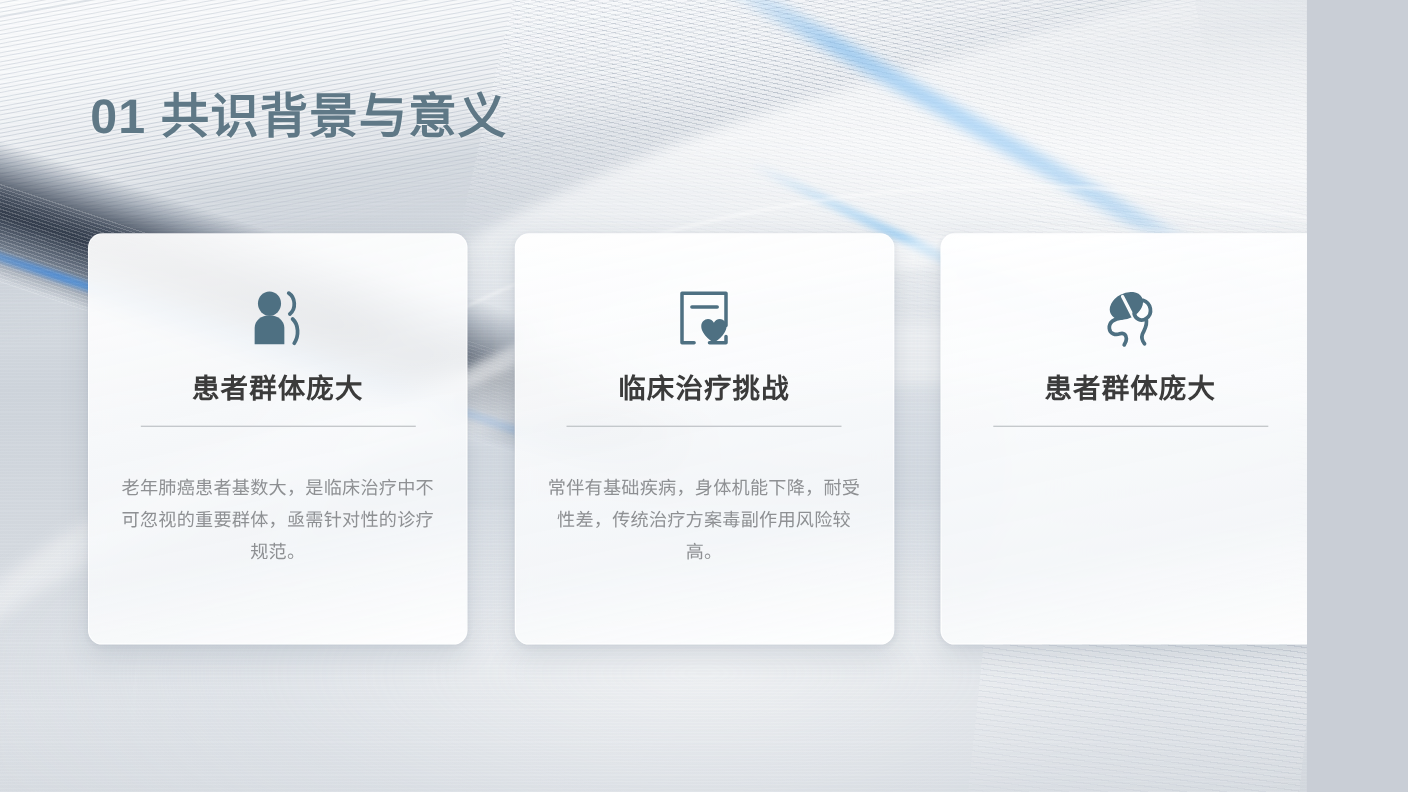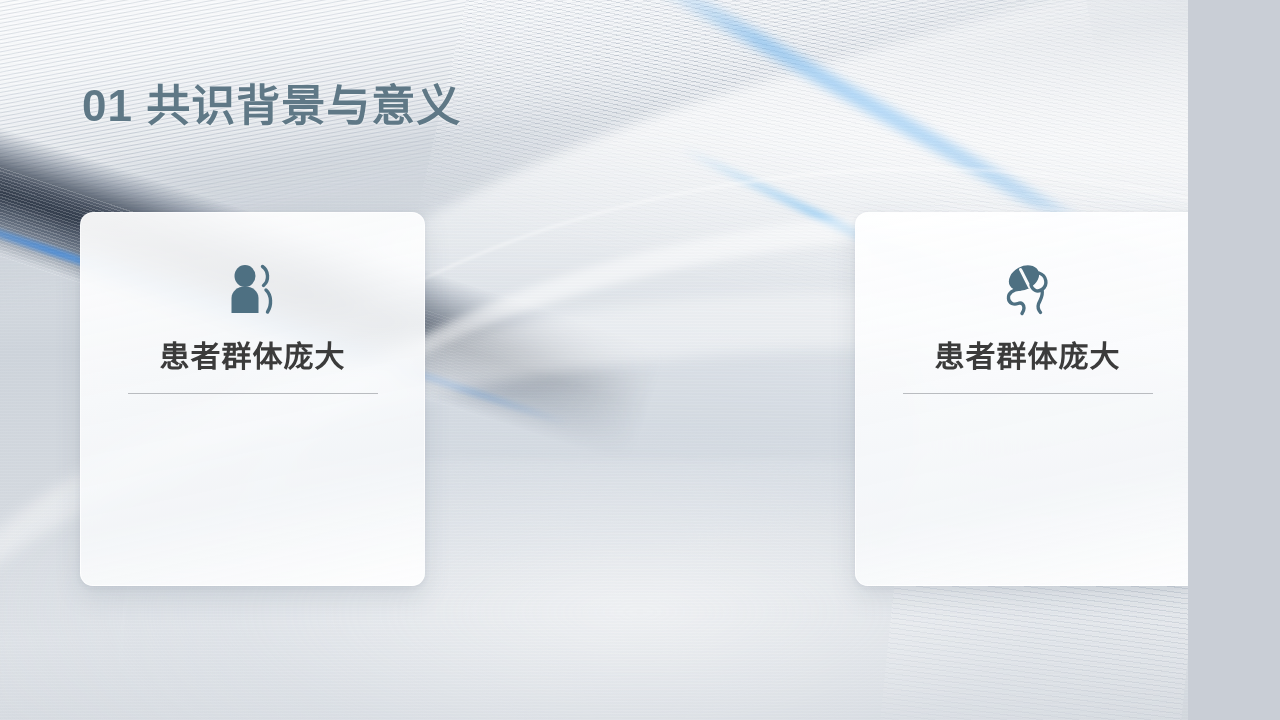--- a/index.html
+++ b/index.html
@@ -285,21 +285,21 @@
     width: 64px;
     height: 56px;
     display: flex;
     align-items: center;
     justify-content: center;
     margin-bottom: 22px;
   }
   .card-icon svg { display: block; }
 
   .card-title {
-    font-size: 30px;
+    font-size: 25px;
     font-weight: bold;
     color: #3b3b3b;
     letter-spacing: 1px;
     line-height: 1.2;
     text-align: center;
   }
 
   .card-divider {
     width: 250px;
     height: 1px;
@@ -345,22 +345,37 @@
       <div class="card-icon">
         <svg width="56" height="52" viewBox="0 0 56 52" fill="none">
           <ellipse cx="20" cy="13" rx="10.5" ry="11" fill="#4e7082"></ellipse>
           <path d="M6.5 50 V35 C6.5 28.3 12.6 23.5 20 23.5 C27.4 23.5 33.5 28.3 33.5 35 V50 Z" fill="#4e7082"></path>
           <path d="M37.5 3.5 C43.5 7.5 44.5 17.5 38.5 22.5" stroke="#4e7082" stroke-width="3.4" stroke-linecap="round" fill="none"></path>
           <path d="M41 27 C46.5 32 47 42 42.5 49" stroke="#4e7082" stroke-width="3.4" stroke-linecap="round" fill="none"></path>
         </svg>
       </div>
       <div class="card-title">患者群体庞大</div>
       <div class="card-divider"></div>
+      <div class="card-desc">老年肺癌患者基数大，是临床治疗中不可忽视的重要群体，亟需针对性的诊疗规范。</div>
     </div>
 
+    <div class="card">
+      <div class="card-icon">
+        <svg width="50" height="54" viewBox="0 0 50 54" fill="none">
+          <path d="M5 4.5 H45 V34 M45 44 V49.5 H30 M16 49.5 H5 V4.5" stroke="#4e7082" stroke-width="3.2" stroke-linejoin="round" stroke-linecap="round" fill="none"></path>
+          <line x1="14" y1="17" x2="37" y2="17" stroke="#4e7082" stroke-width="3.2" stroke-linecap="round"></line>
+          <path d="M34 49.8 C34 49.8 22.5 42.8 22.5 34.7 C22.5 30.6 25.6 28 28.6 28
+                   C31 28 33 29.4 34 31.3 C35 29.4 37 28 39.4 28
+                   C42.4 28 45.5 30.6 45.5 34.7 C45.5 42.8 34 49.8 34 49.8 Z" fill="#4e7082"></path>
+        </svg>
+      </div>
+      <div class="card-title">临床治疗挑战</div>
+      <div class="card-divider"></div>
+      <div class="card-desc">常伴有基础疾病，身体机能下降，耐受性差，传统治疗方案毒副作用风险较高。</div>
+    </div>
 
     <div class="card">
       <div class="card-icon">
         <svg width="60" height="54" viewBox="0 0 60 54" fill="none">
           <ellipse cx="26" cy="16" rx="16" ry="11.5" transform="rotate(-28 26 16)" fill="#4e7082"></ellipse>
           <path d="M22.5 7.5 C25.5 13 28.5 19.5 31.5 25" stroke="#f8fafb" stroke-width="3" stroke-linecap="round" fill="none"></path>
           <path d="M41 11 C48.5 13.5 50.5 23 44 27.5 C39 31 34 27.5 33 23" stroke="#4e7082" stroke-width="3.4" stroke-linecap="round" fill="none"></path>
           <path d="M44 28 C45.5 34 42 38 40.5 42 C39.5 45 40.5 48 42.5 50.5" stroke="#4e7082" stroke-width="3.4" stroke-linecap="round" fill="none"></path>
           <path d="M22 27 C15 27.5 10 31 10.5 36.5 C11 41.5 16 43 20 41.5 C24 40 26 43 26 46 C26 48.5 25 50 24 51.5" stroke="#4e7082" stroke-width="3.4" stroke-linecap="round" fill="none"></path>
         </svg>

